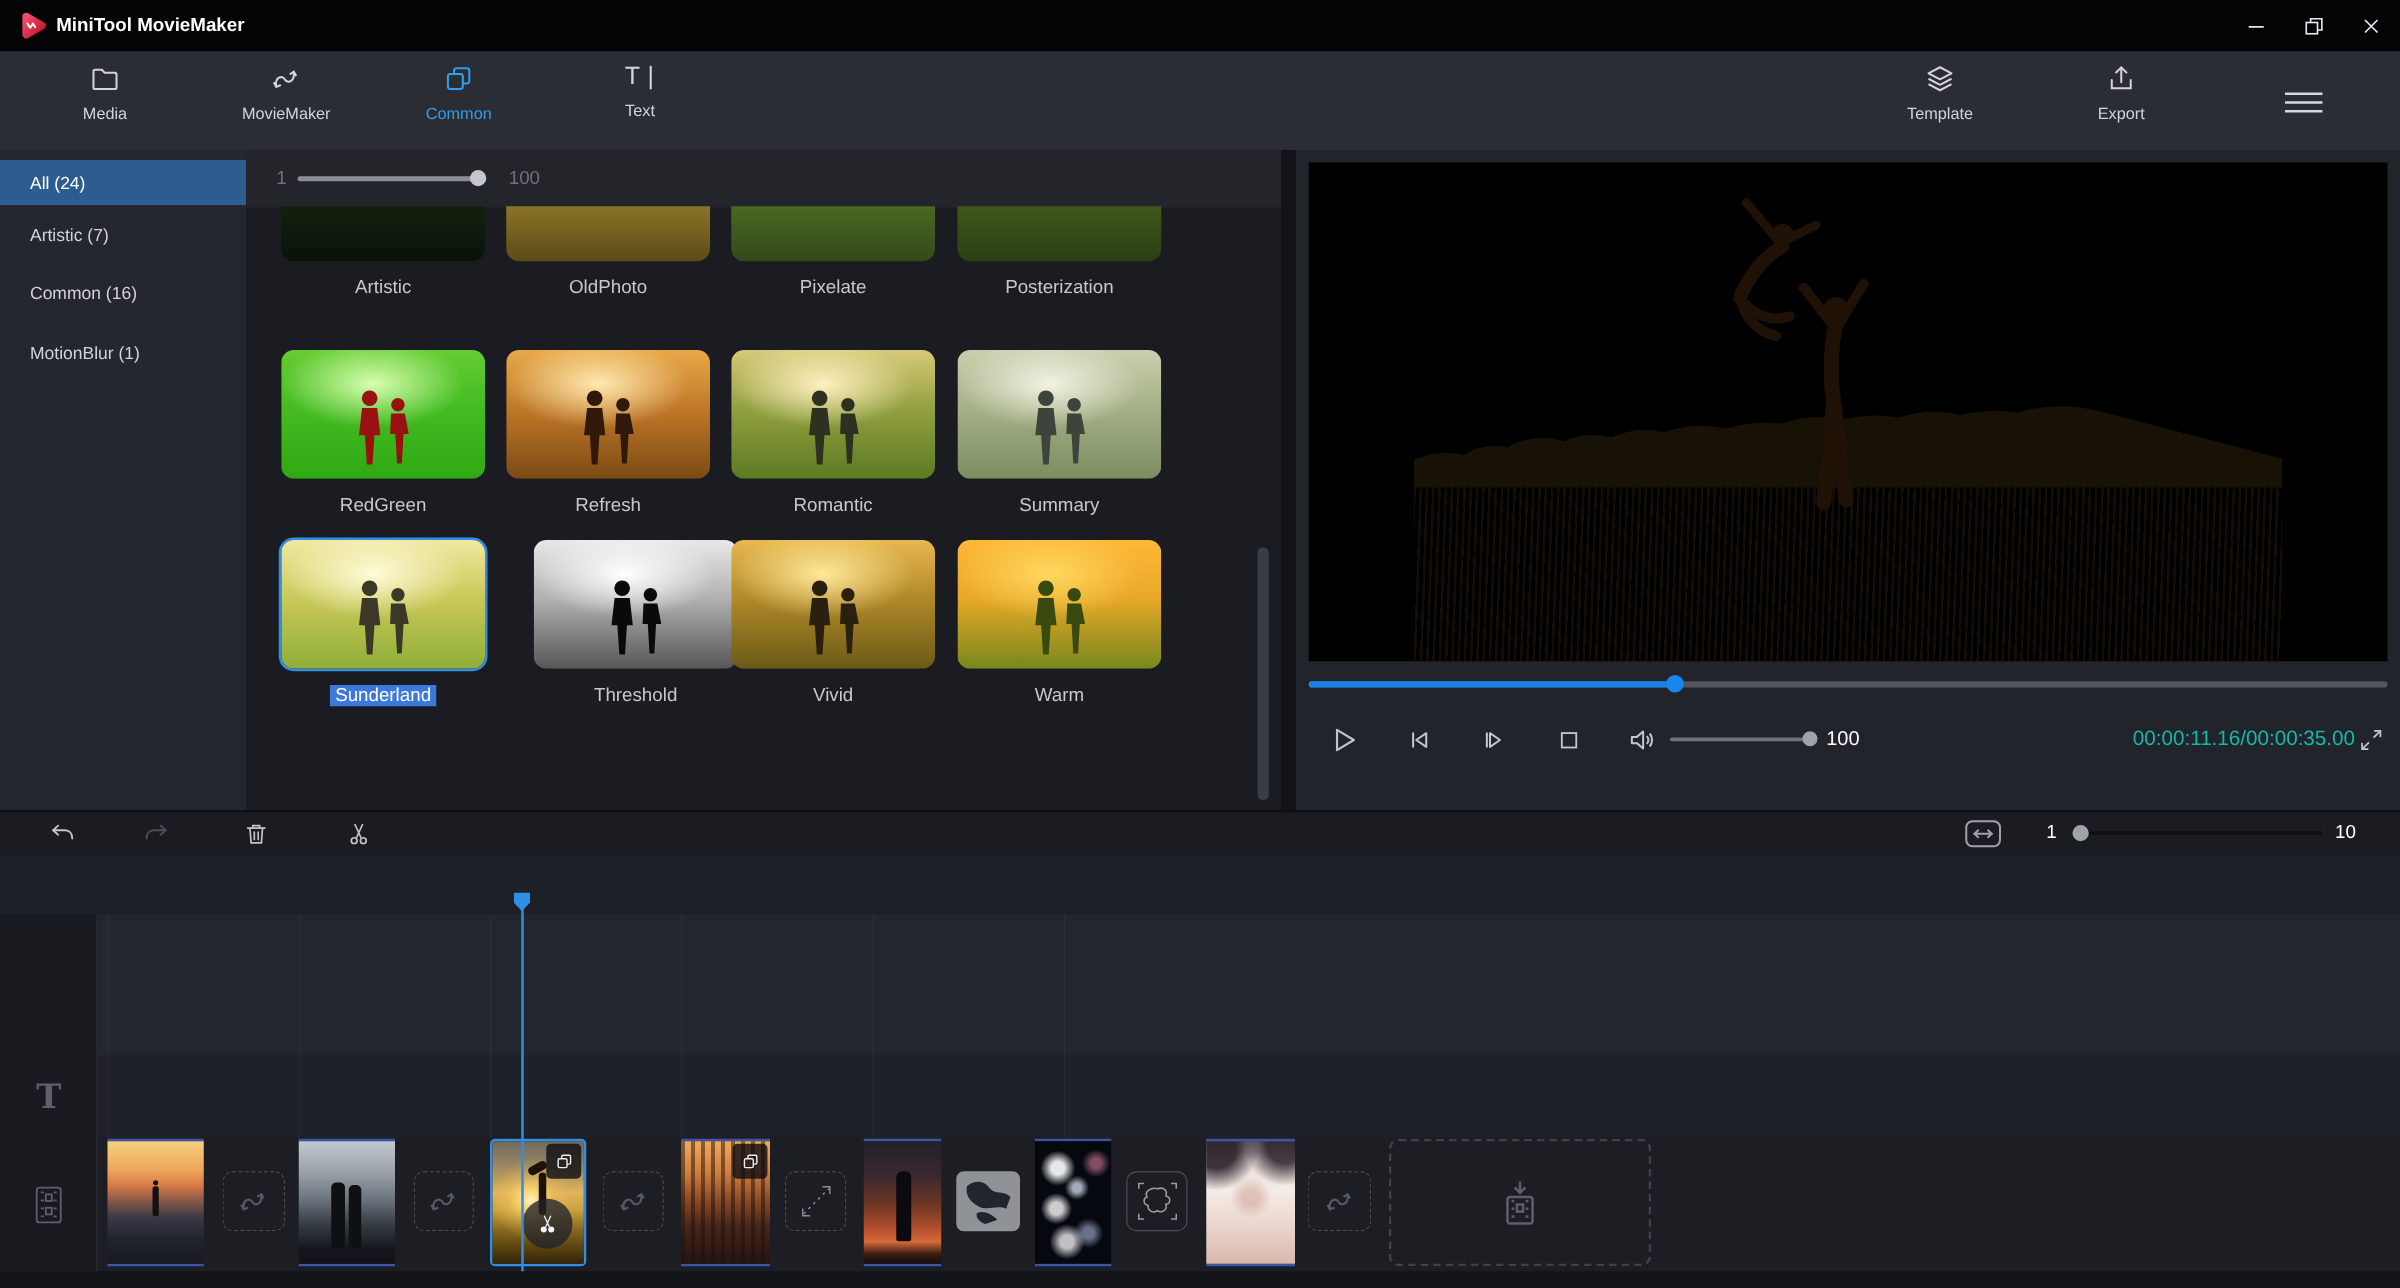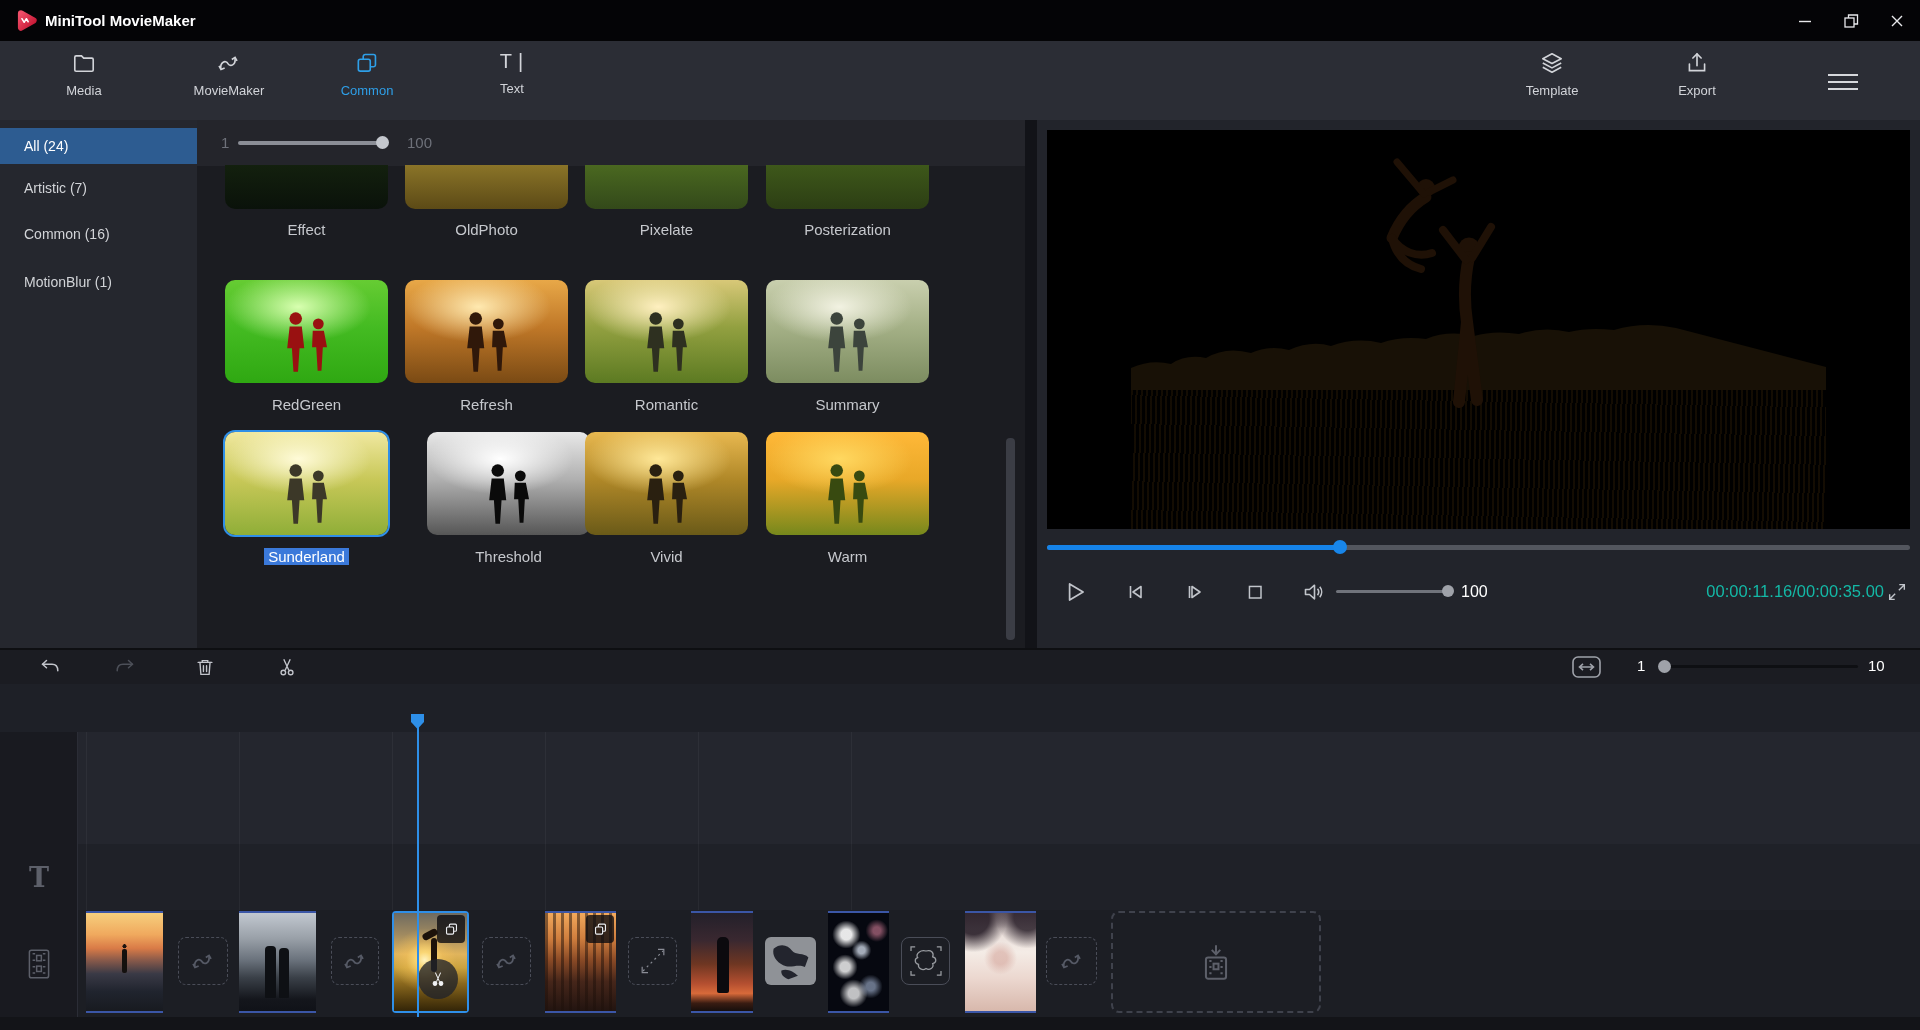--- a/index.html
+++ b/index.html
@@ -265,21 +265,21 @@
       <span id="strength-min">1</span>
       <div id="strength-track"></div>
       <div id="strength-thumb" style="left: 179.06px;"></div>
       <span id="strength-max">100</span>
     </div>
     <div id="effects-grid">
         <div class="effect-cell partial" style="left: 28px; top: 45px; --top: #0d140a; --mid: #13200e; --ground: #0a120a; --glow: rgba(0,0,0,0); --fig: #0a140a;">
     <div class="effect-thumb">
       
     </div>
-    <div class="effect-label"><span class="effect-name">Effect</span></div>
+    <div class="effect-label"><span class="effect-name">Artistic</span></div>
   </div>
         <div class="effect-cell partial" style="left: 208px; top: 45px; --top: #9c8838; --mid: #8a7428; --ground: #5c4a16; --glow: rgba(0,0,0,0); --fig: #2a2208;">
     <div class="effect-thumb">
       
     </div>
     <div class="effect-label"><span class="effect-name">OldPhoto</span></div>
   </div>
         <div class="effect-cell partial" style="left: 388px; top: 45px; --top: #5c7a28; --mid: #4a6820; --ground: #33491a; --glow: rgba(0,0,0,0); --fig: #1c280e;">
     <div class="effect-thumb">
       

